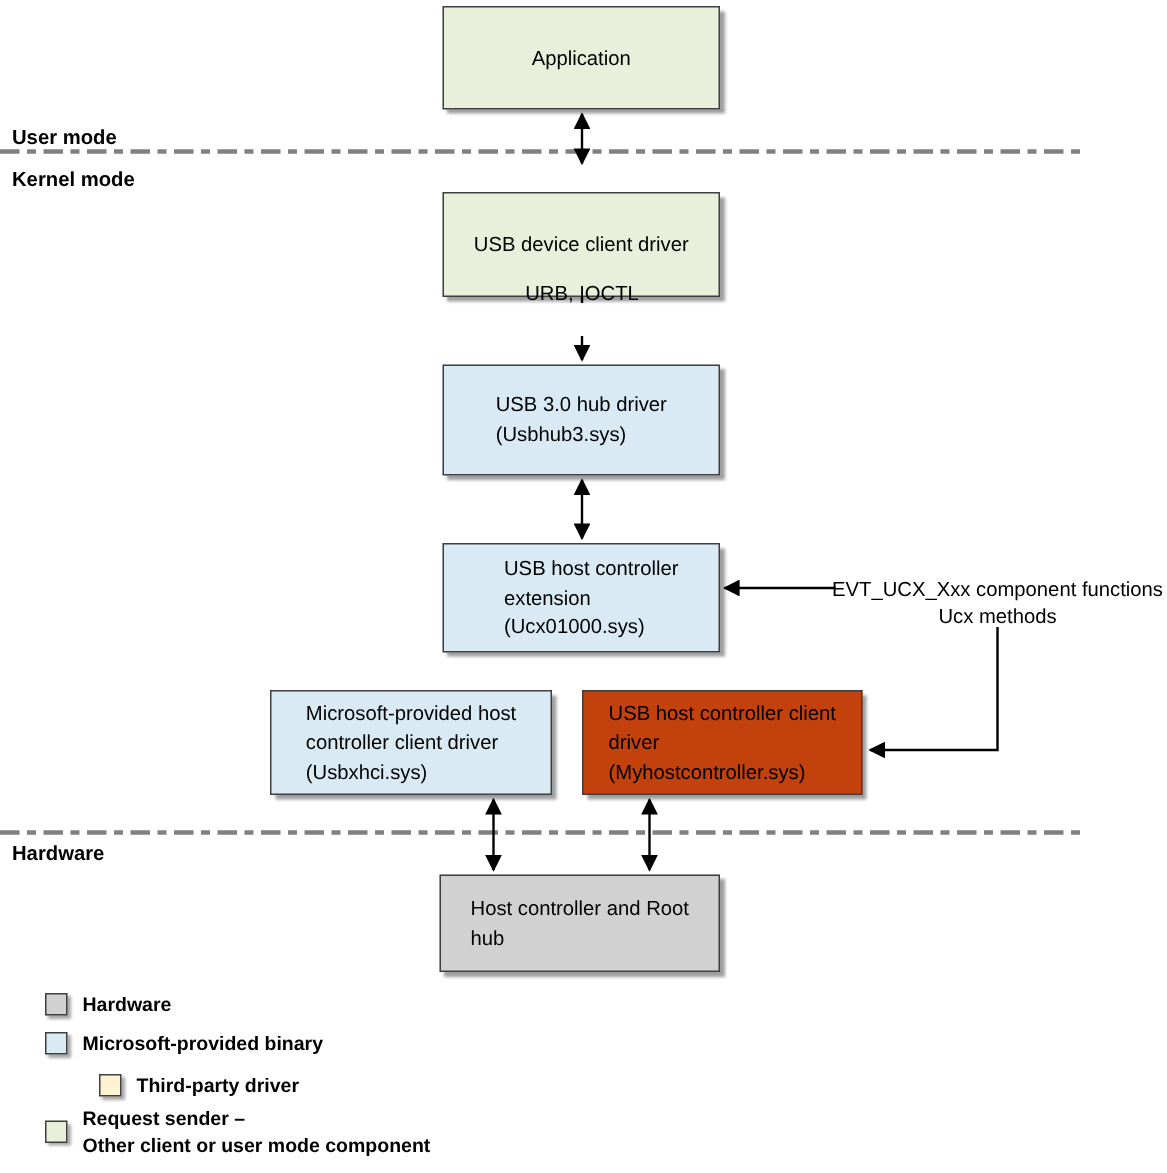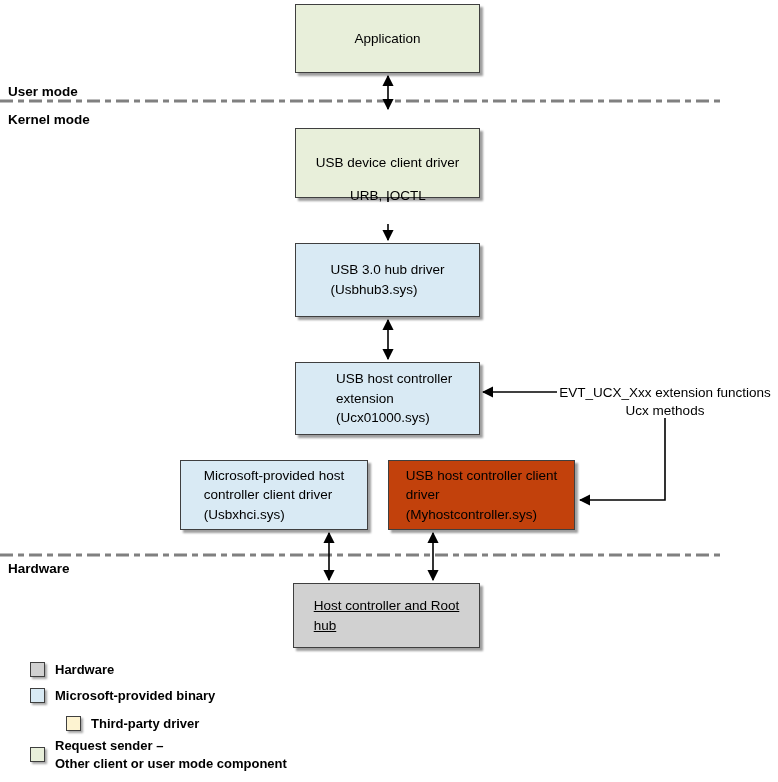--- a/index.html
+++ b/index.html
@@ -94,27 +94,27 @@
 extension (Ucx01000.sys)</div>
 
   <div class="box fill-blue" style="left:180px;top:460px;width:188px;height:70px;">Microsoft-provided host
 controller client driver
 (Usbxhci.sys)</div>
 
   <div class="box fill-yellow" style="left:388px;top:460px;width:187px;height:70px;">USB host controller client
 driver
 (Myhostcontroller.sys)</div>
 
-  <div class="box fill-gray" style="left:293px;top:583px;width:187px;height:65px;text-decoration:underline;">Host controller and Root
+  <div class="box fill-gray" style="left:293px;top:583px;width:187px;height:65px;">Host controller and Root
 hub</div>
 
   <div class="annot" style="left:318px;top:187px;width:140px;">URB, IOCTL</div>
 
   <div class="annot" style="left:552px;top:384px;width:226px;white-space:nowrap;">
-    <div>EVT_UCX_Xxx extension functions</div>
+    <div>EVT_UCX_Xxx component functions</div>
     <div>Ucx methods</div>
   </div>
 
   <div class="legend-row" style="left:30px;top:661px;">
     <div class="legend-swatch" style="background: rgb(209, 209, 209);"></div>
     <div class="legend-label">Hardware</div>
   </div>
   <div class="legend-row" style="left:30px;top:687px;">
     <div class="legend-swatch" style="background: rgb(217, 234, 244);"></div>
     <div class="legend-label">Microsoft-provided binary</div>

